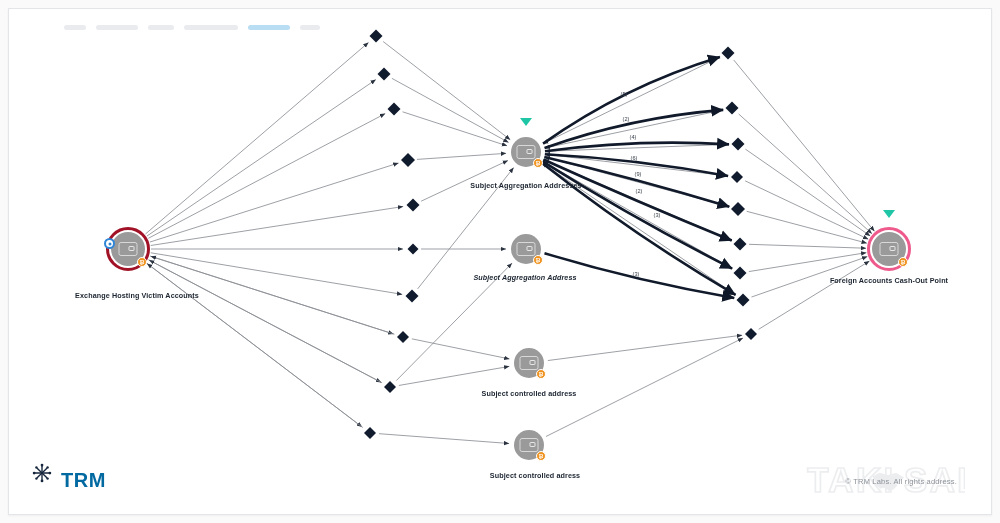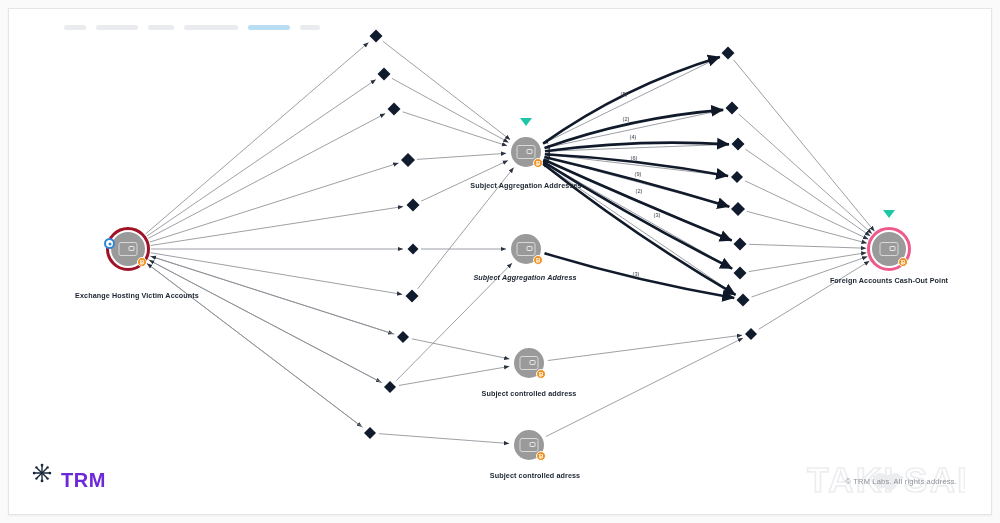--- a/index.html
+++ b/index.html
@@ -30,21 +30,21 @@
         box-sizing:border-box;color:#fff;font-size:6px;line-height:8px;text-align:center;
         font-weight:bold;}
   .badge-blue{position:absolute;width:11px;height:11px;border-radius:50%;
         background:#ffffff;left:-7px;top:6px;border:2px solid #2f86d6;box-sizing:border-box;}
   .badge-blue:after{content:"";position:absolute;left:50%;top:50%;width:3px;height:3px;
         border-radius:50%;background:#2f86d6;transform:translate(-50%,-50%);}
   .tri-marker{position:absolute;left:50%;top:-17px;transform:translateX(-50%);
         width:0;height:0;border-left:6px solid transparent;border-right:6px solid transparent;
         border-top:8px solid #1fc6a6;}
   #brand{position:absolute;left:22px;bottom:22px;display:flex;align-items:center;gap:8px;}
-  #brand .word{font-size:20px;font-weight:bold;color:#6d28d9;letter-spacing:.5px;margin-top:16px;}
+  #brand .word{font-size:20px;font-weight:bold;color:#0369a1;letter-spacing:.5px;margin-top:16px;}
   #watermark{position:absolute;right:26px;bottom:12px;width:160px;height:46px;opacity:.12;}
   #wm-text{position:absolute;right:34px;bottom:28px;font-size:7.5px;color:#8d9299;
         letter-spacing:.2px;white-space:nowrap;}
 </style>
 </head>
 <body>
 
 <div id="app">
  <div id="canvas-frame">
 

